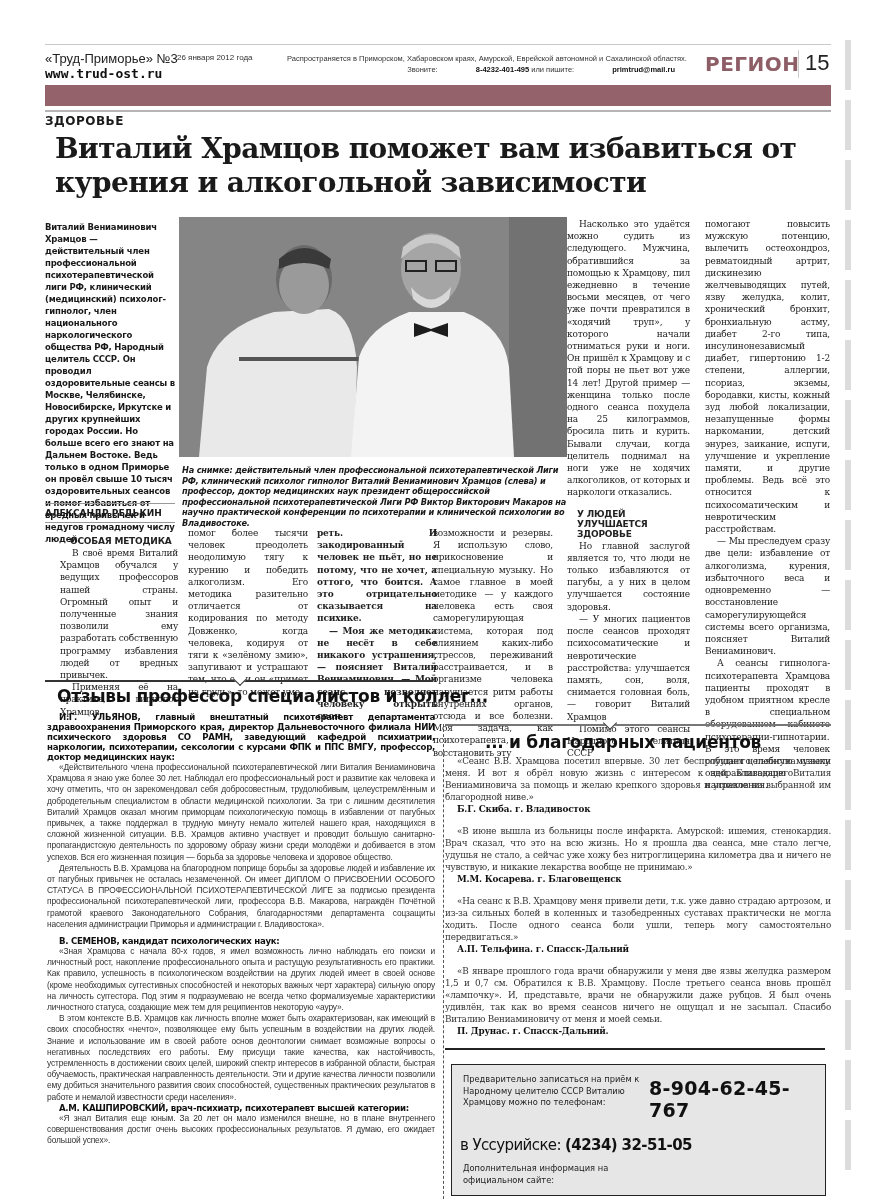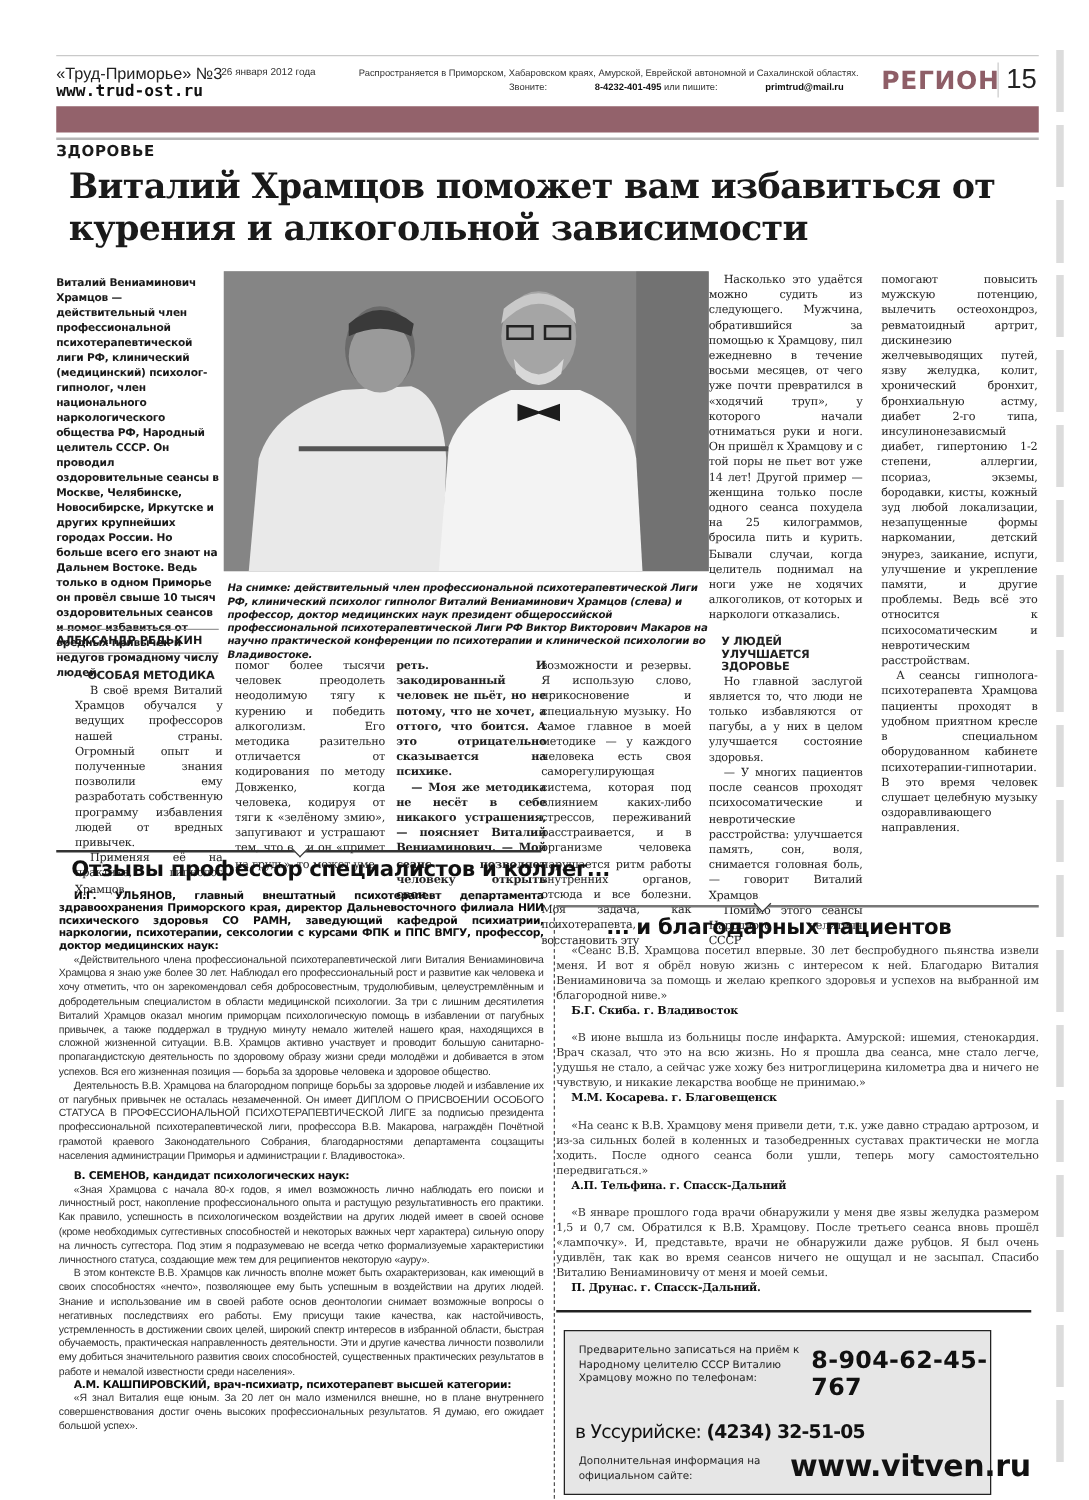--- a/index.html
+++ b/index.html
@@ -64,21 +64,21 @@
   .dash-v { position: absolute; left: 398px; top: 680px; width: 0; height: 490px; border-left: 1px dashed #555; }
 
   .rule-right { position: absolute; left: 400px; top: 680px; width: 386px; height: 2px; background: #777; }
   .pat-title { position: absolute; left: 440px; top: 688px; font: bold 17px "DejaVu Sans", sans-serif; color: #111; letter-spacing: -0.3px; }
   .pat { position: absolute; left: 400px; top: 711px; width: 386px; font: 8.8px "DejaVu Serif", serif; line-height: 12px; text-align: justify; letter-spacing: -0.2px; color: #333; }
   .pat p { text-indent: 12px; }
   .pat .sig { font-weight: bold; color: #111; text-indent: 12px; }
   .pat .gap { height: 10px; }
   .pat-rule { position: absolute; left: 400px; top: 1004px; width: 380px; height: 2px; background: #222; }
 
-  .contact { position: absolute; left: 406px; top: 1020px; width: 342px; height: 132px; background: #e6e6e6; border: 1.5px solid #222; }
+  .contact { position: absolute; left: 406px; top: 1020px; width: 375px; height: 132px; background: #e6e6e6; border: 1.5px solid #222; }
   .contact .pre { position: absolute; left: 11px; top: 9px; width: 180px; font: 8.3px "DejaVu Sans", sans-serif; line-height: 11.5px; color: #222; }
   .contact .main-phone { position: absolute; left: 197px; top: 12px; font: bold 19px "DejaVu Sans", sans-serif; color: #111; letter-spacing: 0.3px; }
   .contact .city { position: absolute; left: 8px; font: 15px "DejaVu Sans", sans-serif; color: #111; letter-spacing: -0.6px; }
   .contact .city b { font-weight: bold; }
   .contact .city1 { top: 47px; }
   .contact .city2 { top: 71px; }
   .contact .info { position: absolute; left: 11px; top: 98px; width: 170px; font: 8.3px "DejaVu Sans", sans-serif; line-height: 11.5px; color: #222; }
   .contact .website { position: absolute; left: 180px; top: 94px; font: bold 24px "DejaVu Sans", sans-serif; color: #111; letter-spacing: -0.3px; }
 </style>
 </head>
@@ -156,20 +156,21 @@
   </div>
   <div class="col col-e">
     <p>Насколько это удаётся можно судить из следующего. Мужчина, обратившийся за помощью к Храмцову, пил ежедневно в течение восьми месяцев, от чего уже почти превратился в «ходячий труп», у которого начали отниматься руки и ноги. Он пришёл к Храмцову и с той поры не пьет вот уже 14 лет! Другой пример — женщина только после одного сеанса похудела на 25 килограммов, бросила пить и курить. Бывали случаи, когда целитель поднимал на ноги уже не ходячих алкоголиков, от которых и наркологи отказались.</p>
     <h4 style="margin-top:10px">У ЛЮДЕЙ УЛУЧШАЕТСЯ ЗДОРОВЬЕ</h4>
     <p>Но главной заслугой является то, что люди не только избавляются от пагубы, а у них в целом улучшается состояние здоровья.</p>
     <p>— У многих пациентов после сеансов проходят психосоматические и невротические расстройства: улучшается память, сон, воля, снимается головная боль, — говорит Виталий Храмцов.</p>
     <p>Помимо этого сеансы Народного целителя СССР</p>
   </div>
   <div class="col col-f">
     <p style="text-indent:0">помогают повысить мужскую потенцию, вылечить остеохондроз, ревматоидный артрит, дискинезию желчевыводящих путей, язву желудка, колит, хронический бронхит, бронхиальную астму, диабет 2-го типа, инсулинонезависмый диабет, гипертонию 1-2 степени, аллергии, псориаз, экземы, бородавки, кисты, кожный зуд любой локализации, незапущенные формы наркомании, детский энурез, заикание, испуги, улучшение и укрепление памяти, и другие проблемы. Ведь всё это относится к психосоматическим и невротическим расстройствам.</p>
+    <p>— Мы преследуем сразу две цели: избавление от алкоголизма, курения, избыточного веса и одновременно — восстановление саморегулирующейся системы всего организма, поясняет Виталий Вениаминович.</p>
     <p>А сеансы гипнолога-психотерапевта Храмцова пациенты проходят в удобном приятном кресле в специальном оборудованном кабинете психотерапии-гипнотарии. В это время человек слушает целебную музыку оздоравливающего направления.</p>
   </div>
 
   <div class="rule-left"></div>
   <div class="notch" style="left:190px; top:630px;"></div>
   <div class="rule-right"></div>
   <div class="notch" style="left:560px; top:674px;"></div>
 
   <div class="rev-title">Отзывы профессор специалистов и коллег...</div>
   <div class="rev">
@@ -202,16 +203,15 @@
   <div class="pat-rule"></div>
 
   <div class="contact">
     <div class="pre">Предварительно записаться на приём к Народному целителю СССР Виталию Храмцову можно по телефонам:</div>
     <div class="main-phone">8-904-62-45-767</div>
     <div class="city city2">
       <span>в Уссурийске:</span>
       <b>(4234) 32-51-05</b>
     </div>
     <div class="info">Дополнительная информация на официальном сайте:</div>
-    <div class="website">www.vitven.ru</div>
   </div>
 
 </div>
 
 </body></html>

